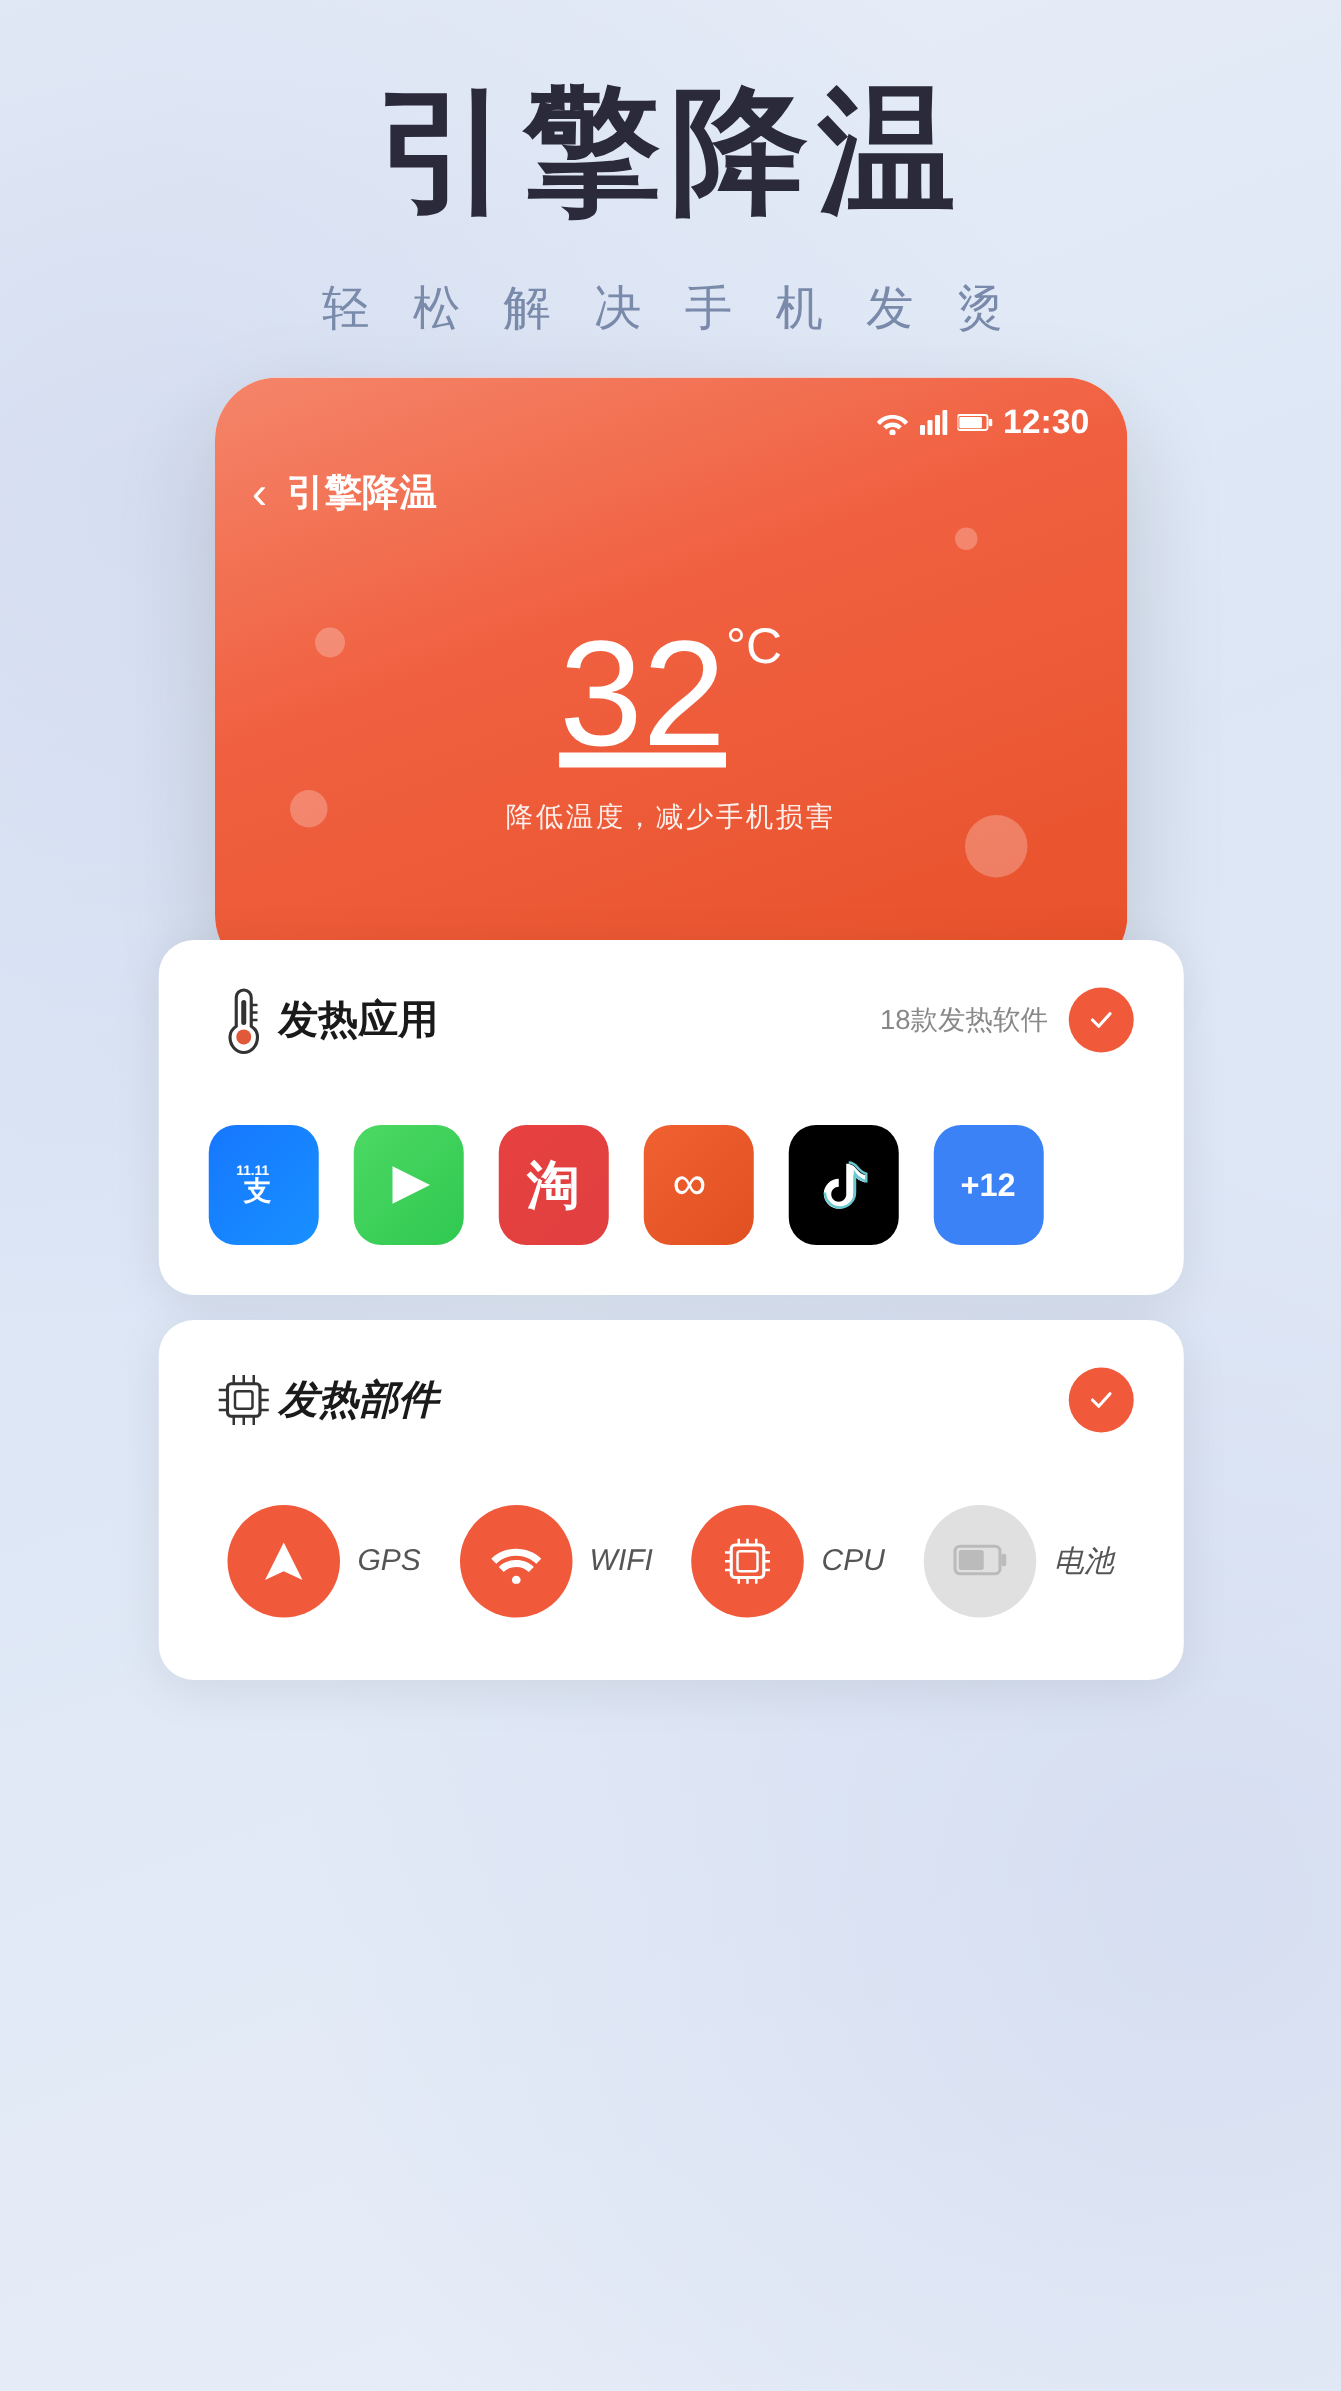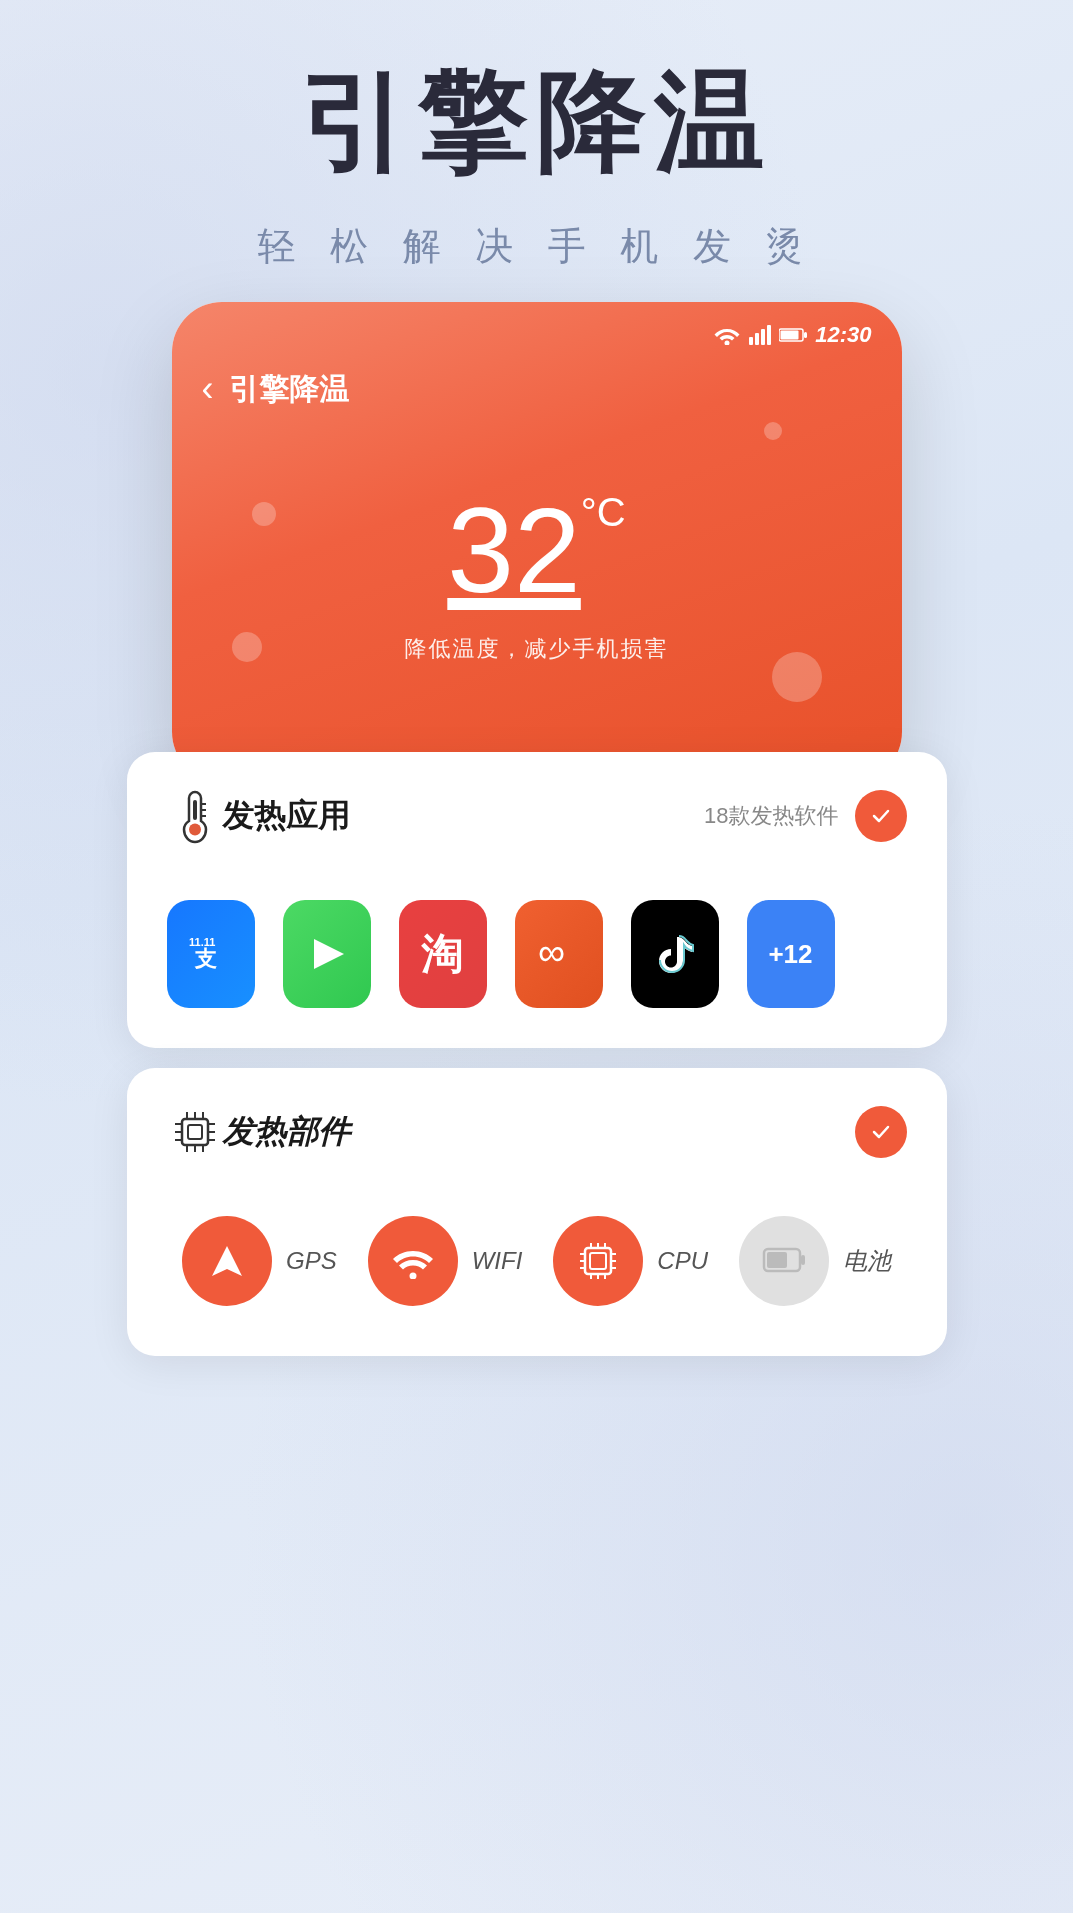--- a/index.html
+++ b/index.html
@@ -68,24 +68,23 @@
     .status-bar {
       display: flex;
       justify-content: flex-end;
       align-items: center;
       gap: 8px;
       margin-bottom: 20px;
       color: white;
       font-size: 20px;
     }
     .status-time {
-      font-size: 22px;
+      font-size: 27px;
       font-weight: 600;
       color: white;
-      font-style: italic;
     }
     .nav-bar {
       display: flex;
       align-items: center;
       gap: 16px;
       margin-bottom: 60px;
     }
     .back-arrow {
       color: white;
       font-size: 28px;
@@ -189,21 +188,21 @@
     
     .apps-row {
       display: flex;
       align-items: center;
       gap: 28px;
       padding: 20px 40px 40px;
       overflow: visible;
     }
     .app-icon {
       width: 88px;
-      height: 108px;
+      height: 96px;
       border-radius: 22px;
       display: flex;
       align-items: center;
       justify-content: center;
       font-size: 44px;
       flex-shrink: 0;
       overflow: hidden;
     }
     .app-icon-alipay { background: linear-gradient(135deg, #1677ff, #1890ff); }
     .app-icon-taobao { background: linear-gradient(135deg, #e84040, #e04040); }

